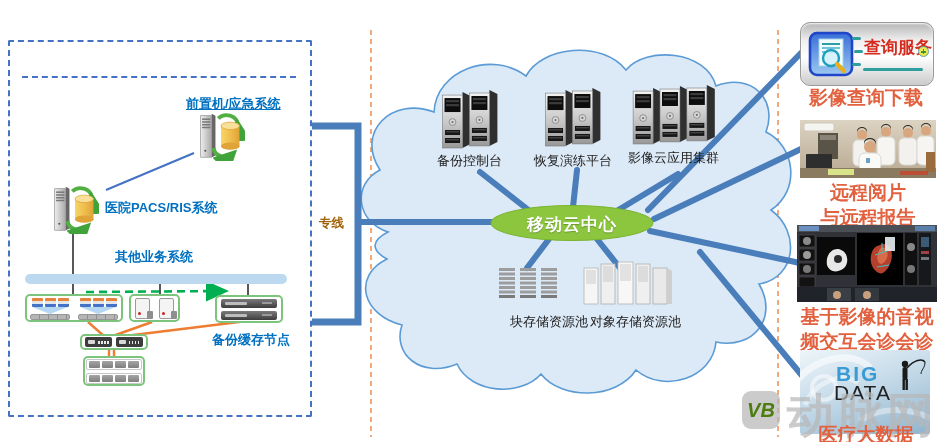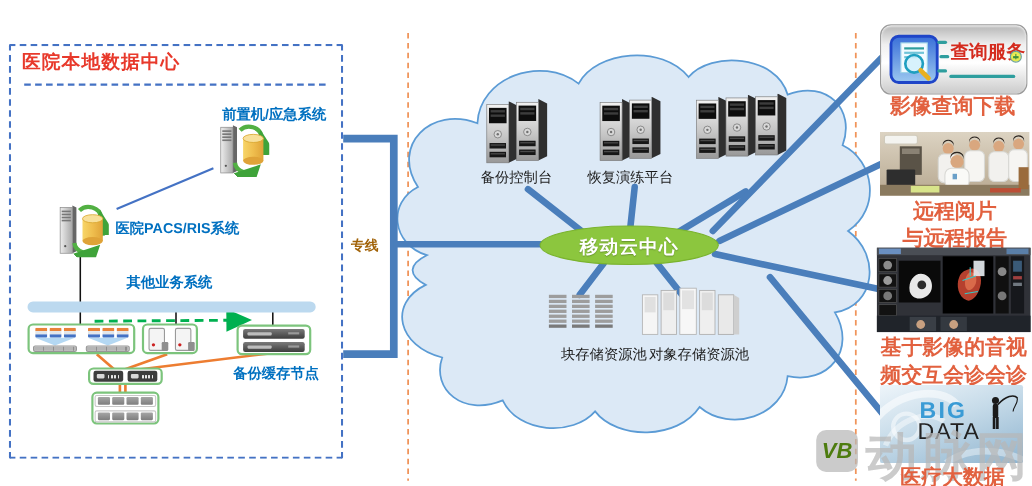--- a/index.html
+++ b/index.html
@@ -50,21 +50,21 @@
          box-shadow:inset 0 1px 2px rgba(255,255,255,.9);}
   .q-dash{position:absolute;width:9px;height:3px;background:#2E9E9E;border-radius:2px;}
   .q-text{position:absolute;left:63px;top:13px;font-family:"DejaVu Serif","Liberation Serif",serif;
           font-size:17px;font-weight:bold;color:#D42B1E;white-space:nowrap;}
   .q-plus{position:absolute;left:117px;top:23px;width:11px;height:11px;border-radius:50%;
           background:radial-gradient(#FDF46A,#CFE23A);border:1px solid #6aa0a0;box-sizing:border-box;}
   .q-plus::before{content:"";position:absolute;left:2px;top:4px;width:5px;height:1.5px;background:#3F8F3F;}
   .q-plus::after{content:"";position:absolute;left:3.7px;top:2.2px;width:1.5px;height:5px;background:#3F8F3F;}
   .q-underline{position:absolute;left:62px;top:45px;width:60px;height:3px;background:#2E9E9E;border-radius:2px;}
   
-  .bigdata{left:800px;top:350px;width:130px;height:71px;z-index:2;overflow:hidden;border-radius:2px;
+  .bigdata{left:800px;top:350px;width:130px;height:84px;z-index:2;overflow:hidden;border-radius:2px;
            background:linear-gradient(160deg,#eef5fa 0%,#c6dbe9 45%,#8fb4cf 100%);}
   .bd-big{position:absolute;left:36px;top:12px;font-size:21px;font-weight:bold;color:#3A9BD5;letter-spacing:2px;}
   .bd-data{position:absolute;left:34px;top:31px;font-size:21px;font-weight:normal;color:#222;letter-spacing:1px;}
   
   .wm-logo{left:742px;top:391px;width:38px;height:38px;border-radius:9px;background:rgba(183,183,183,.72);
            color:#4d7c0f;font-size:20px;font-weight:bold;font-style:italic;text-align:center;line-height:38px;z-index:6;}
   .wm-text{left:787px;top:384px;font-size:47px;font-weight:bold;color:rgba(183,183,183,.72);
            letter-spacing:3px;z-index:6;white-space:nowrap;}
   svg{display:block;}
 </style>
@@ -202,24 +202,23 @@
       <line x1="648" y1="210" x2="801" y2="53"></line>
       <line x1="654" y1="219" x2="801" y2="149"></line>
       <line x1="650" y1="231" x2="800" y2="263"></line>
       <line x1="700" y1="252" x2="804" y2="378"></line>
     </g>
 
     <ellipse cx="572" cy="223" rx="81" ry="17.5" fill="#8CC63E" stroke="#7AB32E" stroke-width="1"></ellipse>
   </svg>
 
   <div class="abs dc-box"></div>
-  <div class="abs title-red nowrap" style="left:20px;top:45px;z-index:2;">医院本地数据中心</div>
   <div class="abs dc-sep"></div>
 
-  <div class="abs lbl-blue nowrap" style="left:202px;top:95px;z-index:2;">前置机/应急系统</div>
+  <div class="abs lbl-blue nowrap" style="left:186px;top:95px;z-index:2;text-decoration:underline;">前置机/应急系统</div>
   <svg class="abs" style="left:197px;top:110px;z-index:2;" width="48" height="52" viewBox="0 0 52 54">
       <use href="#sym-repl"></use>
     </svg>
 
   <svg class="abs" style="left:51px;top:183px;z-index:2;" width="48" height="52" viewBox="0 0 52 54">
       <use href="#sym-repl"></use>
     </svg>
   <div class="abs lbl-blue nowrap" style="left:105px;top:199px;z-index:2;">医院PACS/RIS系统</div>
 
   <div class="abs lbl-blue nowrap" style="left:115px;top:248px;z-index:2;">其他业务系统</div>
@@ -316,20 +315,21 @@
     <use href="#sym-tower" x="0" y="2" width="32" height="56"></use>
     <use href="#sym-tower" x="26" y="0" width="32" height="56"></use>
   </svg>
   <div class="abs lbl-dark nowrap" style="left:534px;top:152px;width:90px;z-index:2;">恢复演练平台</div>
 
   <svg class="abs" style="left:626px;top:85px;z-index:2;" width="96" height="62" viewBox="0 0 86 60">
     <use href="#sym-tower" x="0" y="3" width="32" height="56"></use>
     <use href="#sym-tower" x="26" y="1" width="32" height="56"></use>
     <use href="#sym-tower" x="52" y="0" width="32" height="56"></use>
   </svg>
+  <div class="abs lbl-dark nowrap" style="left:628px;top:149px;width:96px;z-index:2;">影像云应用集群</div>
 
   <div class="abs ellipse-text nowrap" style="left:491px;top:213px;width:162px;z-index:2;">移动云中心</div>
 
   <svg class="abs" style="left:497px;top:266px;z-index:2;" width="62" height="38" viewBox="0 0 62 38">
       <use href="#sym-blockstore"></use>
     </svg>
   <div class="abs lbl-dark nowrap" style="left:510px;top:313px;width:84px;z-index:2;">块存储资源池</div>
 
   <svg class="abs" style="left:582px;top:260px;z-index:2;" width="92" height="46" viewBox="0 0 92 46">
       <use href="#sym-objstore"></use>

